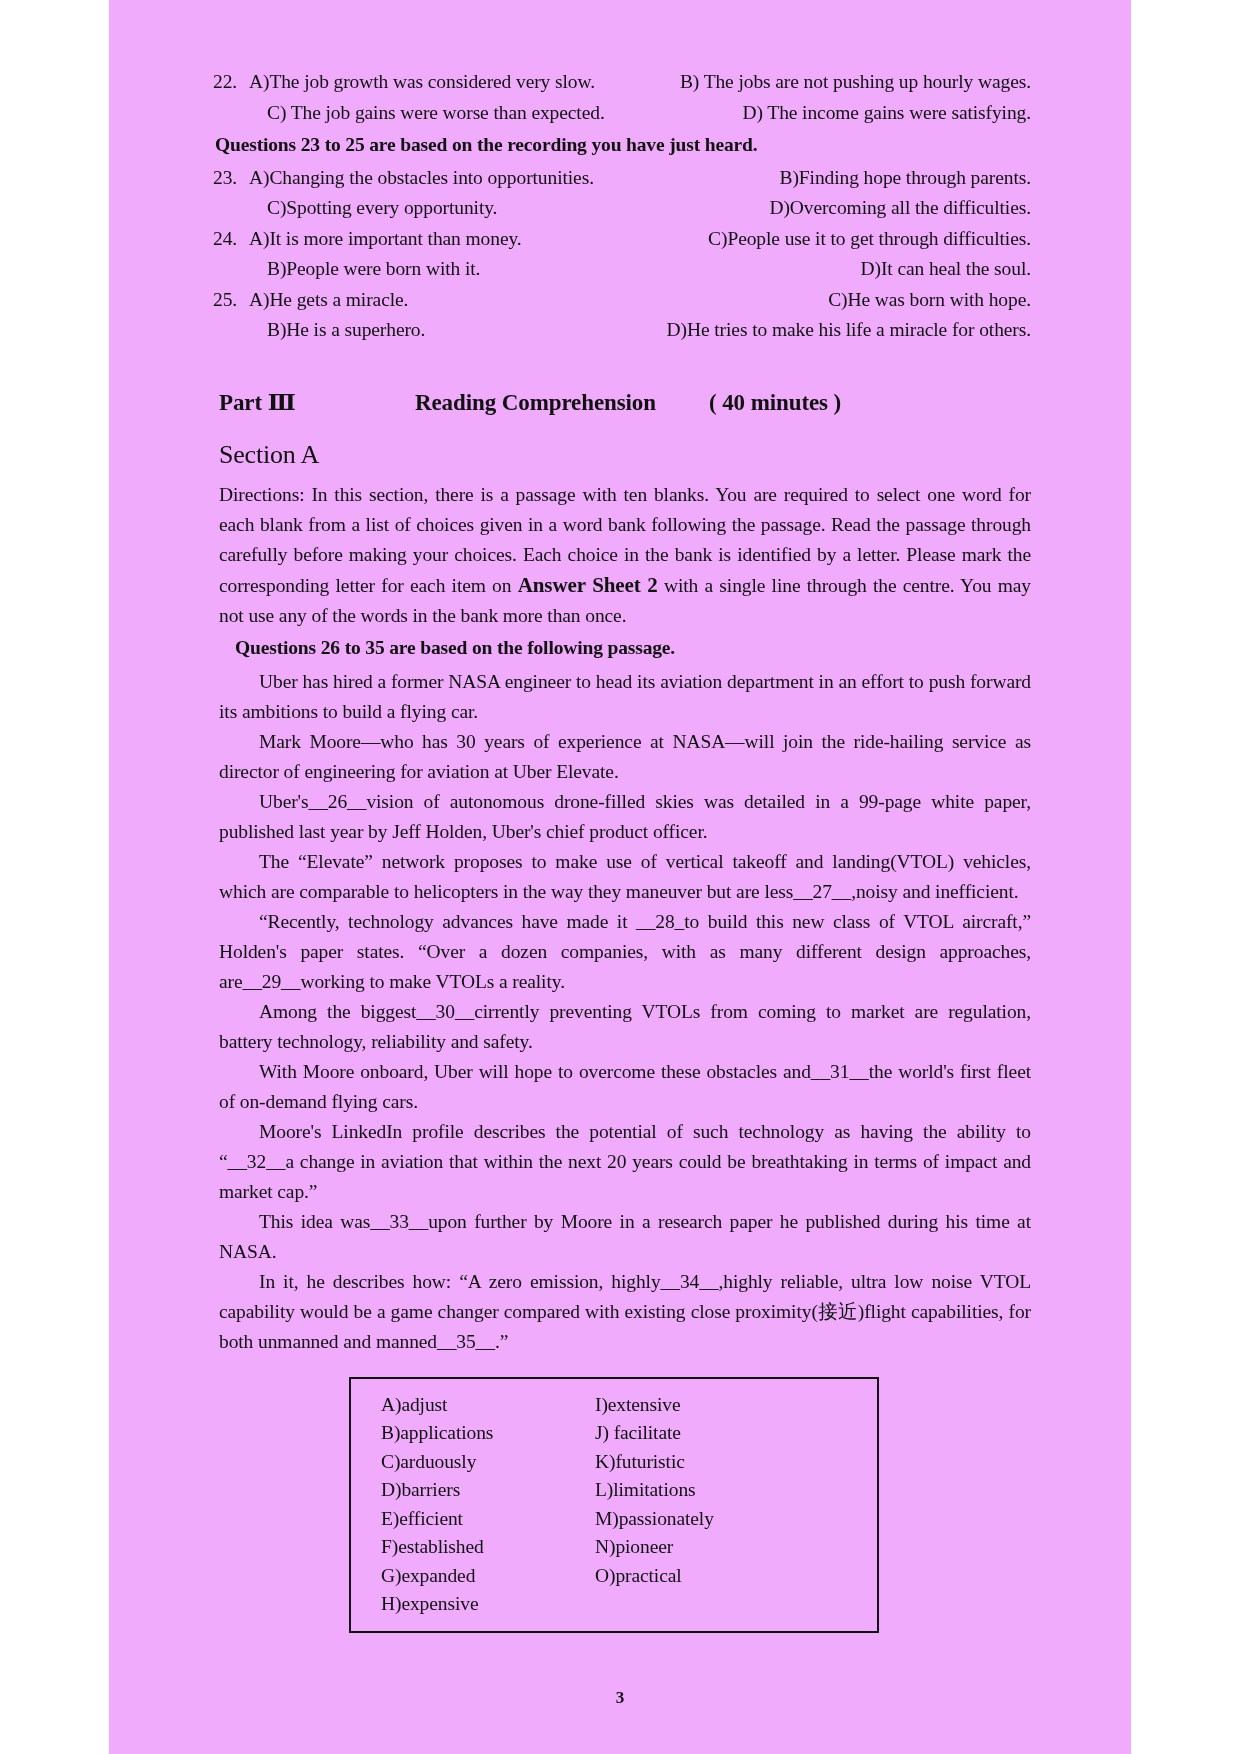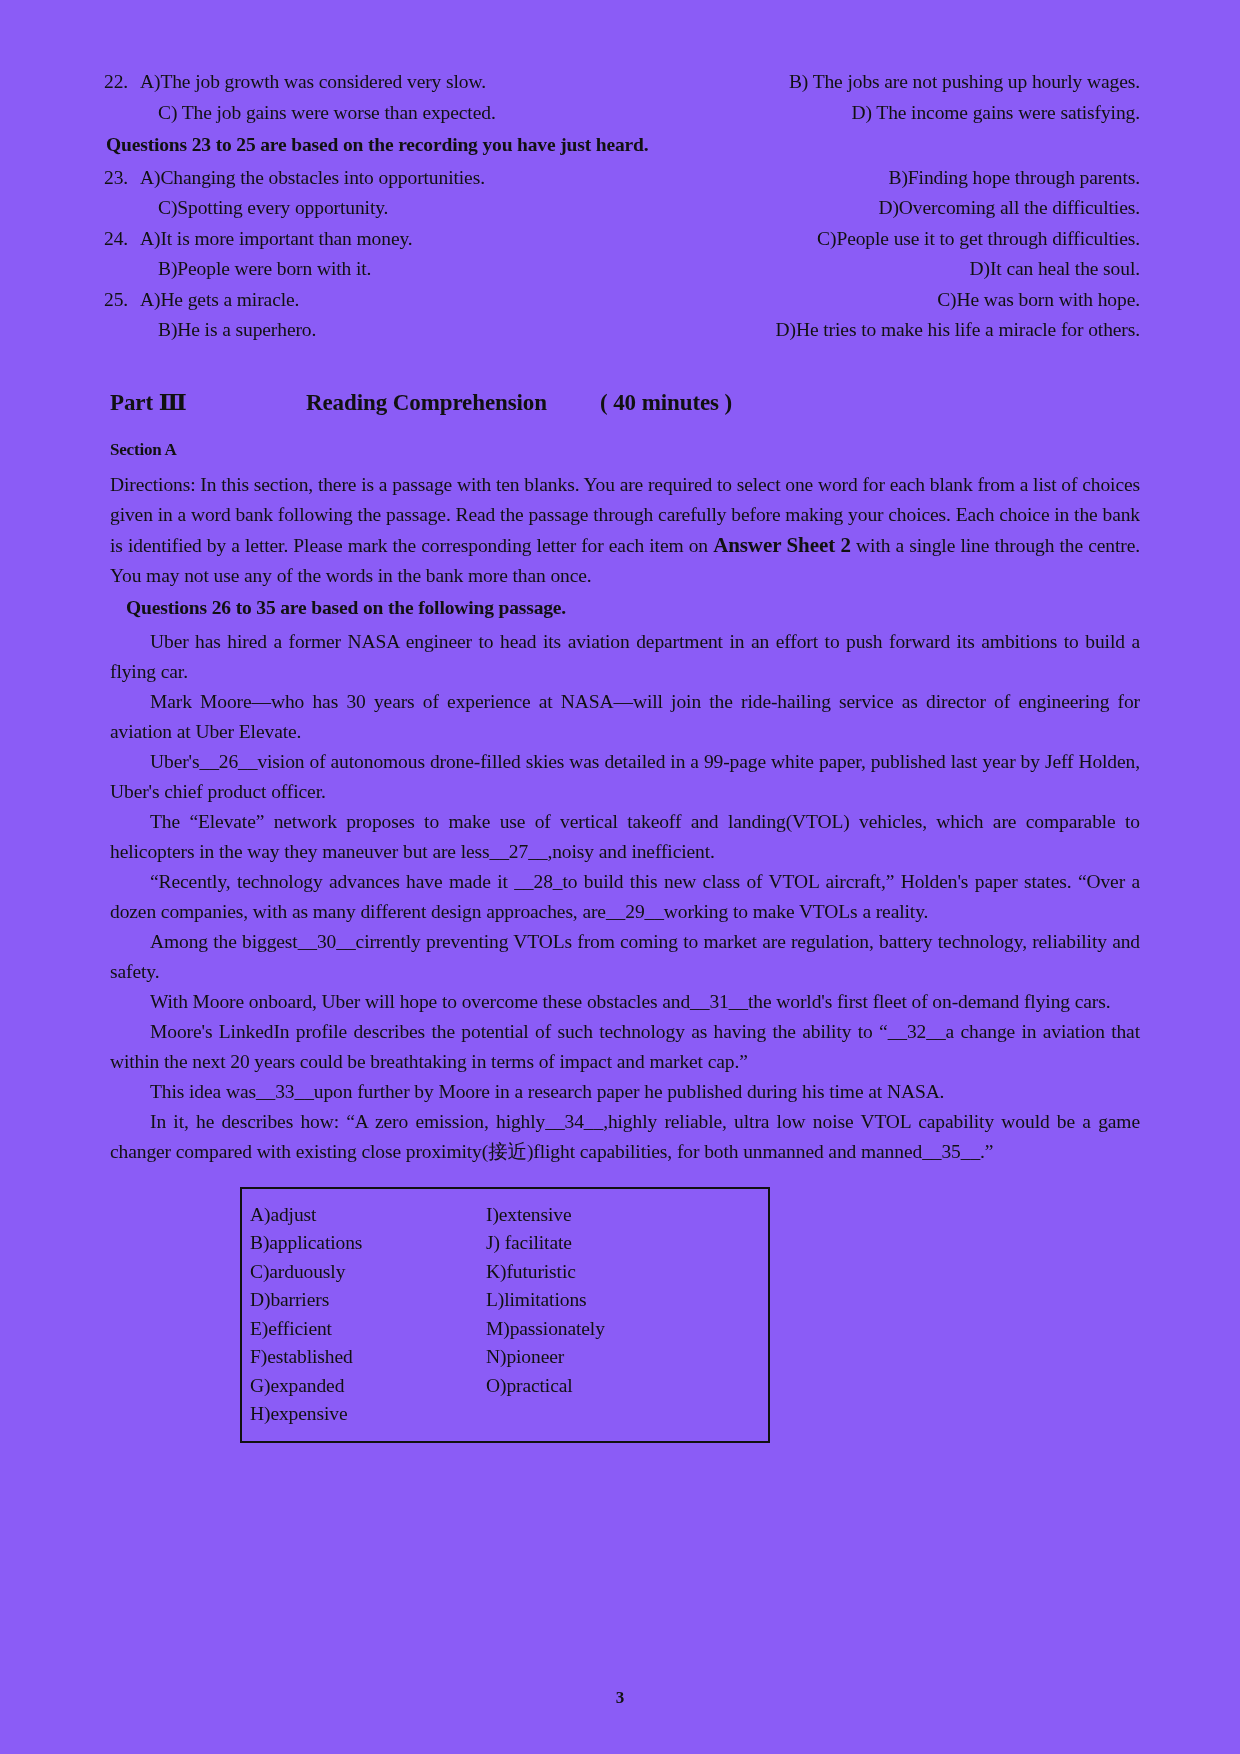--- a/index.html
+++ b/index.html
@@ -2,24 +2,24 @@
 <html><head>
 <meta charset="utf-8">
 <style>
   html, body {
     margin: 0;
     padding: 0;
     background: #ffffff;
   }
   .page {
     position: relative;
-    width: 1240px;
+    width: 1022px;
     height: 1754px;
     margin: 0 auto;
-    background: #8b5cf6;
+    background: #f0abfc;
     font-family: "Liberation Serif", "DejaVu Serif", serif;
     color: #111111;
     box-sizing: border-box;
     padding: 72px 100px 40px 100px;
     overflow: hidden;
   }
 
   
   .choice-row {
     display: flex;
@@ -66,22 +66,22 @@
     margin-top: 48px;
     margin-bottom: 24px;
     margin-left: 10px;
     letter-spacing: -0.1px;
   }
   .part-head .p-label { flex: 0 0 196px; }
   .part-head .p-title { flex: 0 0 294px; }
   .part-head .p-time  { flex: 0 0 auto; }
 
   .section-label {
-    font-weight: bold;
-    font-size: 17px;
+    font-weight: normal;
+    font-size: 26px;
     margin: 0 0 10px 10px;
     letter-spacing: -0.2px;
   }
 
   
   .directions {
     font-size: 19.5px;
     line-height: 30px;
     text-align: justify;
     text-justify: inter-word;
@@ -126,21 +126,21 @@
   }
   .wb-row {
     display: flex;
     font-size: 19.5px;
     line-height: 28.5px;
     letter-spacing: -0.1px;
   }
   .wb-col {
     box-sizing: border-box;
   }
-  .wb-col.left  { flex: 0 0 240px; padding-left: 8px; }
+  .wb-col.left  { flex: 0 0 240px; padding-left: 30px; }
   .wb-col.right { flex: 1 1 auto;  padding-left: 4px; }
 
   
   .page-number {
     position: absolute;
     left: 0;
     right: 0;
     bottom: 46px;
     text-align: center;
     font-size: 17px;

